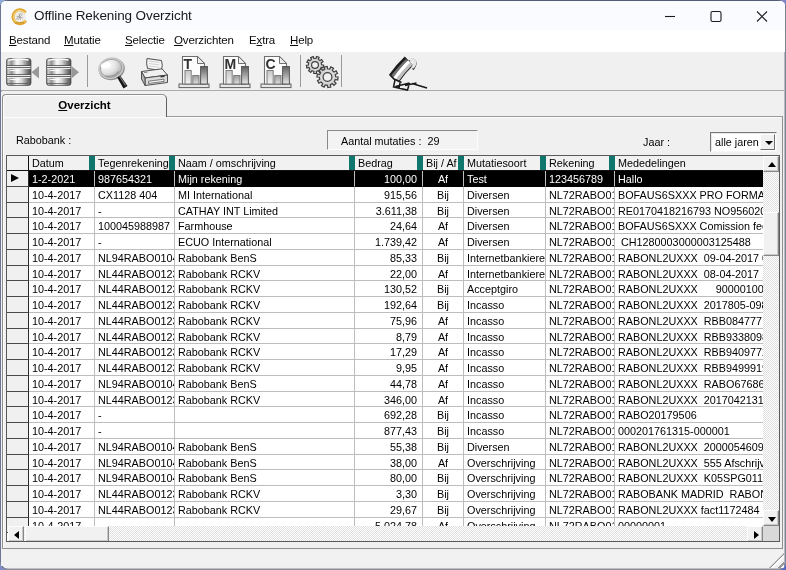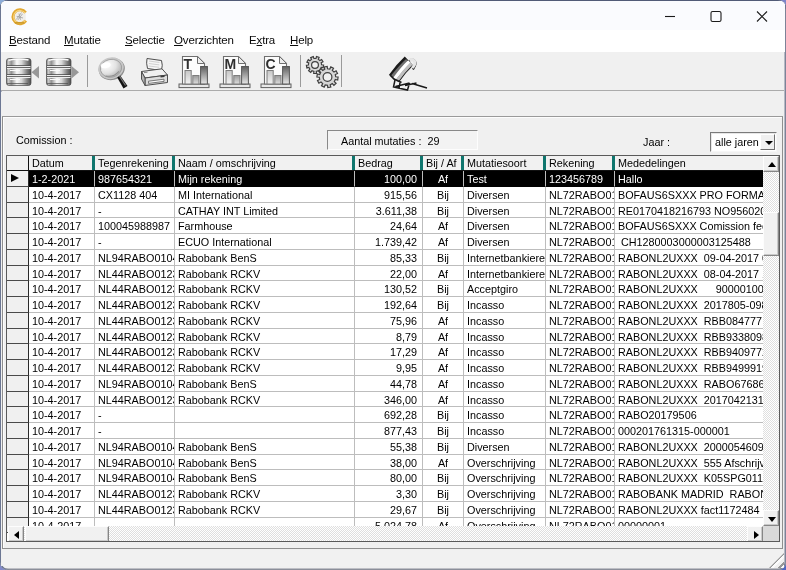--- a/index.html
+++ b/index.html
@@ -31,21 +31,21 @@
   border-right-color:#f6f6f6; border-bottom-color:#f6f6f6; box-shadow: inset 1px 1px 0 #4c4c4c22; }
 .combo .txt { position:absolute; left:4px; top:3px; font-size:10.8px; }
 .cbtn { position:absolute; right:1px; top:1px; bottom:1px; width:16px; background:#f0f0f0;
   border:1px solid #fff; border-right-color:#6f6f6f; border-bottom-color:#6f6f6f; }
 .cbtn:after { content:''; position:absolute; left:3.5px; top:6px; border:4px solid transparent; border-top:4.5px solid #000; }
 .infobox { position:absolute; left:327px; top:130px; width:151px; height:20px; background:#f3f3f3;
   border:1px solid #898989; border-right-color:#fdfdfd; border-bottom-color:#fdfdfd; }
 .infobox span { position:absolute; left:13px; top:4px; font-size:10.8px; }
 .grid { position:absolute; left:6px; top:155px; width:774px; height:387px; background:#fff; border:1px solid #5a5a5a; overflow:hidden; }
 .ghead { position:absolute; left:0; top:0; height:15px; background:#f1f1f1; border-bottom:1px solid #111; white-space:nowrap; font-size:0; }
-.hc { display:inline-block; height:14px; font-size:10.8px; padding:1px 0 0 3px; border-right:3px solid #0f766e; overflow:hidden; vertical-align:top; }
+.hc { display:inline-block; height:14px; font-size:10.8px; padding:1px 0 0 3px; border-right:6px solid #0f766e; overflow:hidden; vertical-align:top; }
 .hc.ind-h { border-right:1px solid #111; }
 .rows { position:absolute; left:0; top:15px; }
 .row { height:15.75px; white-space:nowrap; font-size:0; }
 .c { display:inline-block; height:15.75px; font-size:10.8px; padding:2px 0 0 3px;
   border-right:1px solid #bdbdbd; border-bottom:1px solid #bdbdbd; overflow:hidden; vertical-align:top; background:#fff; color:#000; }
 .c.ind { width:22px; background:#f0f0f0; border-right:1px solid #2a2a2a; border-bottom:1px solid #4a4a4a; position:relative; }
 .c.r { text-align:right; padding-right:5px; padding-left:0; }
 .c.m { text-align:center; padding-left:0; }
 .c.sel { background:#000; color:#fff; border-bottom-color:#000; }
 .tri { position:absolute; left:4px; top:3.2px; width:0; height:0; border-left:8px solid #000; border-top:4.5px solid transparent; border-bottom:4.5px solid transparent; }
@@ -64,20 +64,21 @@
 </style></head>
 <body>
 <div class="win">
   <div class="titlebar">
     <span class="appicon"><svg width="19" height="19" viewBox="0 0 19 19">
 <path d="M15.6 5.6 A7 7 0 1 0 15.8 13.6" fill="#f0eeea" stroke="#e2a832" stroke-width="3.1"></path>
 <path d="M15.2 6.1 A6.4 6.4 0 1 0 15.4 13.2" fill="none" stroke="#f6d584" stroke-width="1.1"></path>
 <path d="M6.3 12.5 L11.5 5.5 M7.8 13 L12.6 6.8 M6.6 9.3 L13 11 M9 6.5 L10.5 12.8" stroke="#a0a0a0" stroke-width="0.8" fill="none"></path>
 <path d="M5 15.9 L14 15.9" stroke="#cf9c2c" stroke-width="1.7"></path>
 </svg></span>
+    <span class="title">Offline Rekening Overzicht</span>
     <span class="wbtn" style="left:646px"><svg width="46" height="30" viewBox="0 0 46 30">
           <path d="M18 15.5 H28" stroke="#1a1a1a" stroke-width="1.1"></path>
         </svg></span>
     <span class="wbtn" style="left:692px"><svg width="46" height="30" viewBox="0 0 46 30">
           <rect x="18" y="10.5" width="10" height="10" rx="1.6" fill="none" stroke="#1a1a1a" stroke-width="1.1"></rect>
         </svg></span>
     <span class="wbtn" style="left:738px"><svg width="46" height="30" viewBox="0 0 46 30">
           <path d="M18 10.5 L28 20.5 M28 10.5 L18 20.5" stroke="#1a1a1a" stroke-width="1.1"></path>
         </svg></span>
   </div>
@@ -243,21 +244,22 @@
 <path d="M4.2 21.8 C9 15.8 13.5 10.5 19.2 5.2" stroke="#707070" stroke-width="3.4" fill="none"></path>
 <path d="M6.4 24 C11 17.8 15.5 12 21.4 6.6" stroke="#ffffff" stroke-width="3.6" fill="none"></path>
 <path d="M8.7 26.2 C13 20 17.8 14 23.4 8.6" stroke="#c0c0c0" stroke-width="3.2" fill="none"></path>
 <path d="M2.5 20.5 L6 24 L13.5 27.5" fill="none" stroke="#1a1a1a" stroke-width="1.6"></path>
 <path d="M7 25 L5.5 32 L19.5 35 L21.5 28 M12 27.5 L11 33.5 M21.5 28 L7.5 31.5 M24 28.5 L39 33 M17 30.5 L28.5 28" fill="none" stroke="#1a1a1a" stroke-width="1.5"></path>
 </g>
 </svg></span>
   </div>
   <div class="tabs-zone"></div>
   <div class="pane"></div>
-  <span class="flabel" style="left:16px;top:134px">Comission :</span>
+  <div class="tab tab1"><u>O</u>verzicht</div>
+  <span class="flabel" style="left:16px;top:134px">Rabobank :</span>
   <div class="infobox">
       <span>Aantal mutaties :&nbsp; 29</span>
     </div>
   <span class="flabel" style="left:643px;top:136px">Jaar :</span>
   <div class="combo" style="left:710px;top:132px;width:67px;height:20px">
     <span class="txt">alle jaren</span>
       <span class="cbtn" style="width:15px"></span>
   </div>
   <div class="grid">
     <div class="ghead"><div class="hc ind-h" style="width:22px;"></div><div class="hc l" style="width:66px;">Datum</div><div class="hc l" style="width:80px;">Tegenrekening</div><div class="hc l" style="width:180px;">Naam / omschrijving</div><div class="hc l" style="width:68px;">Bedrag</div><div class="hc l" style="width:41px;">Bij / Af</div><div class="hc l" style="width:82px;">Mutatiesoort</div><div class="hc l" style="width:69px;">Rekening</div><div class="hc l" style="width:148px;border-right:none;">Mededelingen</div></div>

